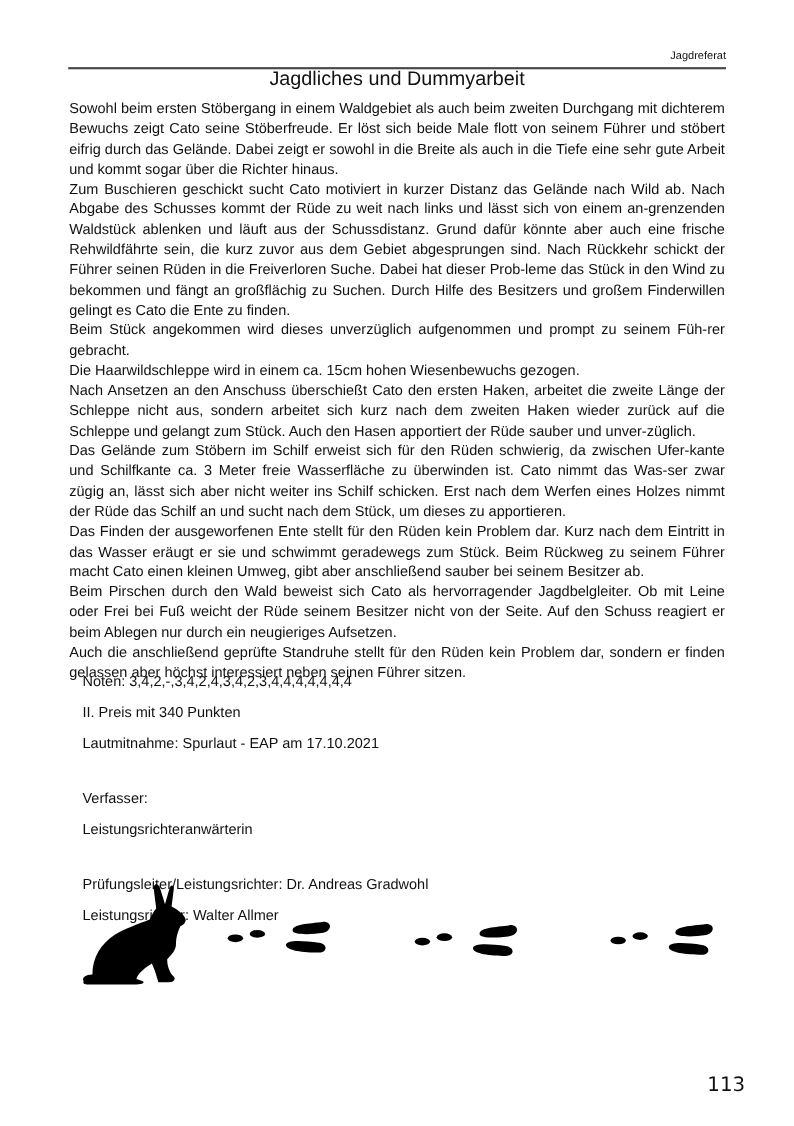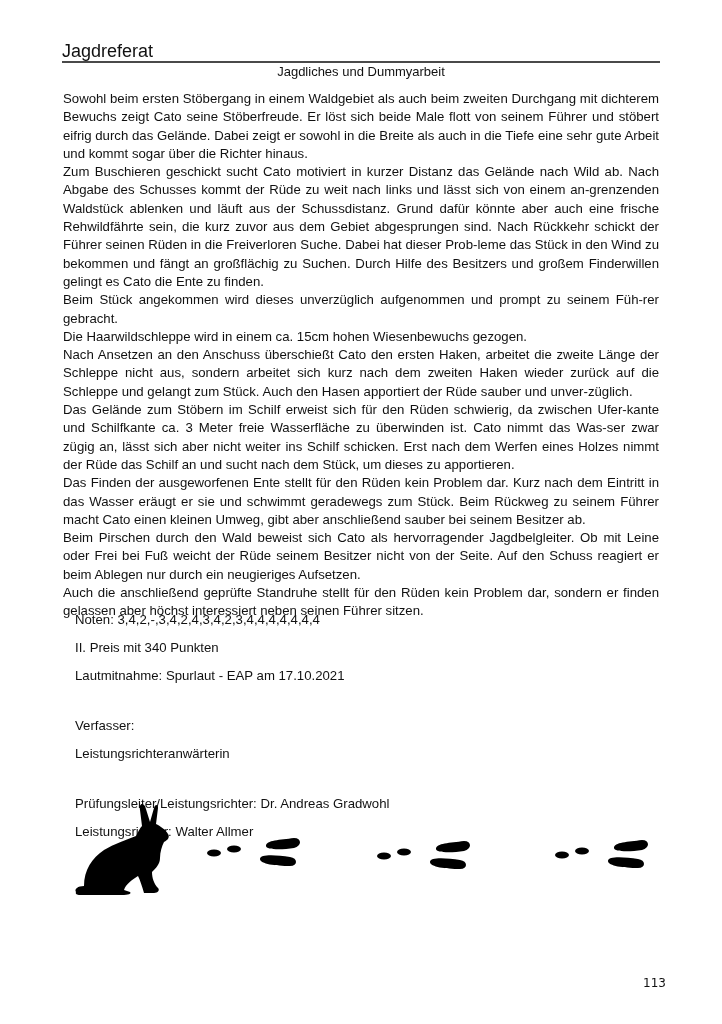--- a/index.html
+++ b/index.html
@@ -1,33 +1,33 @@
 <!DOCTYPE html>
 <html><head>
   <meta charset="utf-8">
   <style>
     html, body { margin: 0; padding: 0; background: #ffffff; }
     body { width: 722px; height: 1024px; position: relative; overflow: hidden;
       font-family: "Liberation Sans", sans-serif; color: #111; }
     .page { position: absolute; left: 0; top: 0; width: 722px; height: 1024px; background: #fff; }
-    .header-title { position: absolute; left: 62px; width: 598px; top: 44px; text-align: left;
-      font-size: 18px; line-height: 15px; }
+    .header-title { position: absolute; left: 62px; width: 598px; top: 44px; text-align: right;
+      font-size: 10px; line-height: 15px; }
     .header-rule { position: absolute; left: 62px; width: 598px; top: 61px; height: 2px; background: #4a4a4a; }
     .header-sub { position: absolute; left: 62px; width: 598px; top: 64px; text-align: center;
-      font-size: 13px; line-height: 15px; }
+      font-size: 18px; line-height: 15px; }
     .body-text { position: absolute; left: 63px; width: 596px; top: 90px;
       font-size: 13.2px; line-height: 18.3px; text-align: justify; }
     .body-text p { margin: 0; }
     .body-text p.last { text-align-last: left; }
     .info { position: absolute; left: 63px; top: 600px; font-size: 13.2px; line-height: 16px; }
     .info p { margin: 12px; }
     .info .gap { height: 10px; }
     .tracks { position: absolute; left: 70px; top: 800px; width: 600px; height: 100px; }
     .page-number { position: absolute; left: 643px; top: 976px; font-family: "DejaVu Sans", sans-serif;
-      font-size: 12px; color: #111; }
+      font-size: 18px; color: #111; }
   </style>
 </head>
 <body>
 
 <div class="page">
 
   <div class="header-title">Jagdreferat</div>
   <div class="header-rule"></div>
   <div class="header-sub">Jagdliches und Dummyarbeit</div>
 

